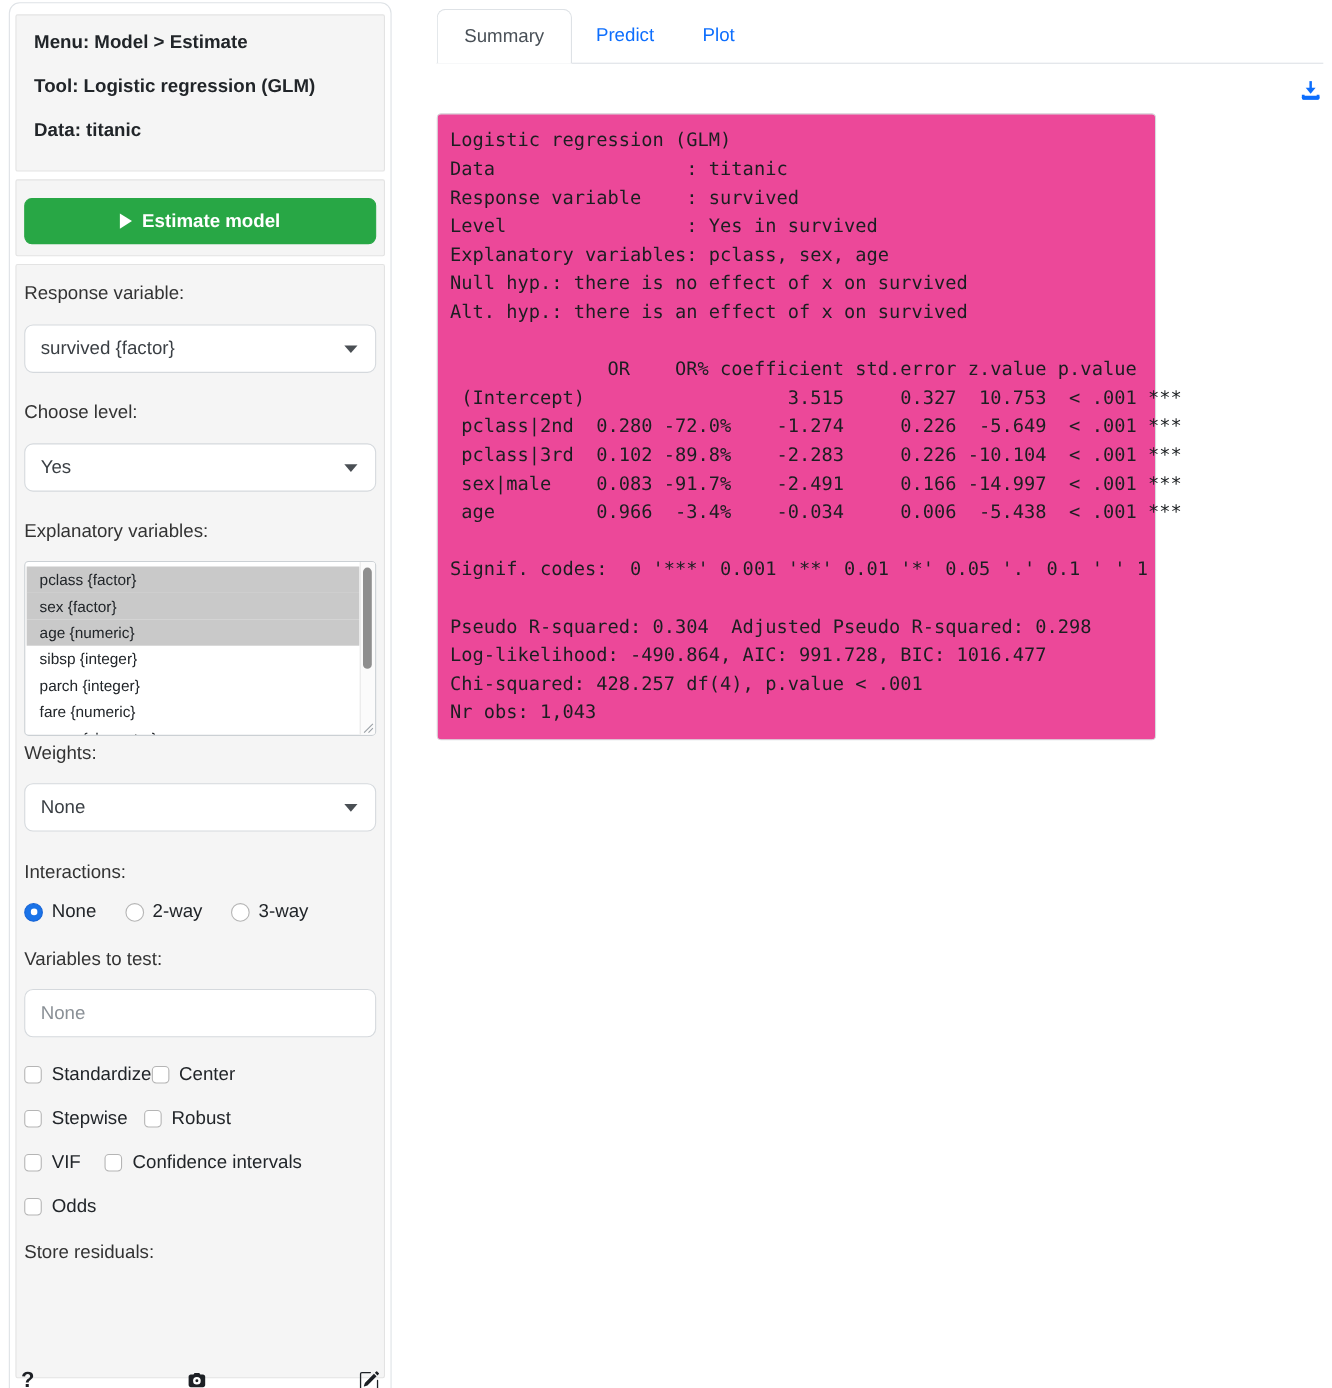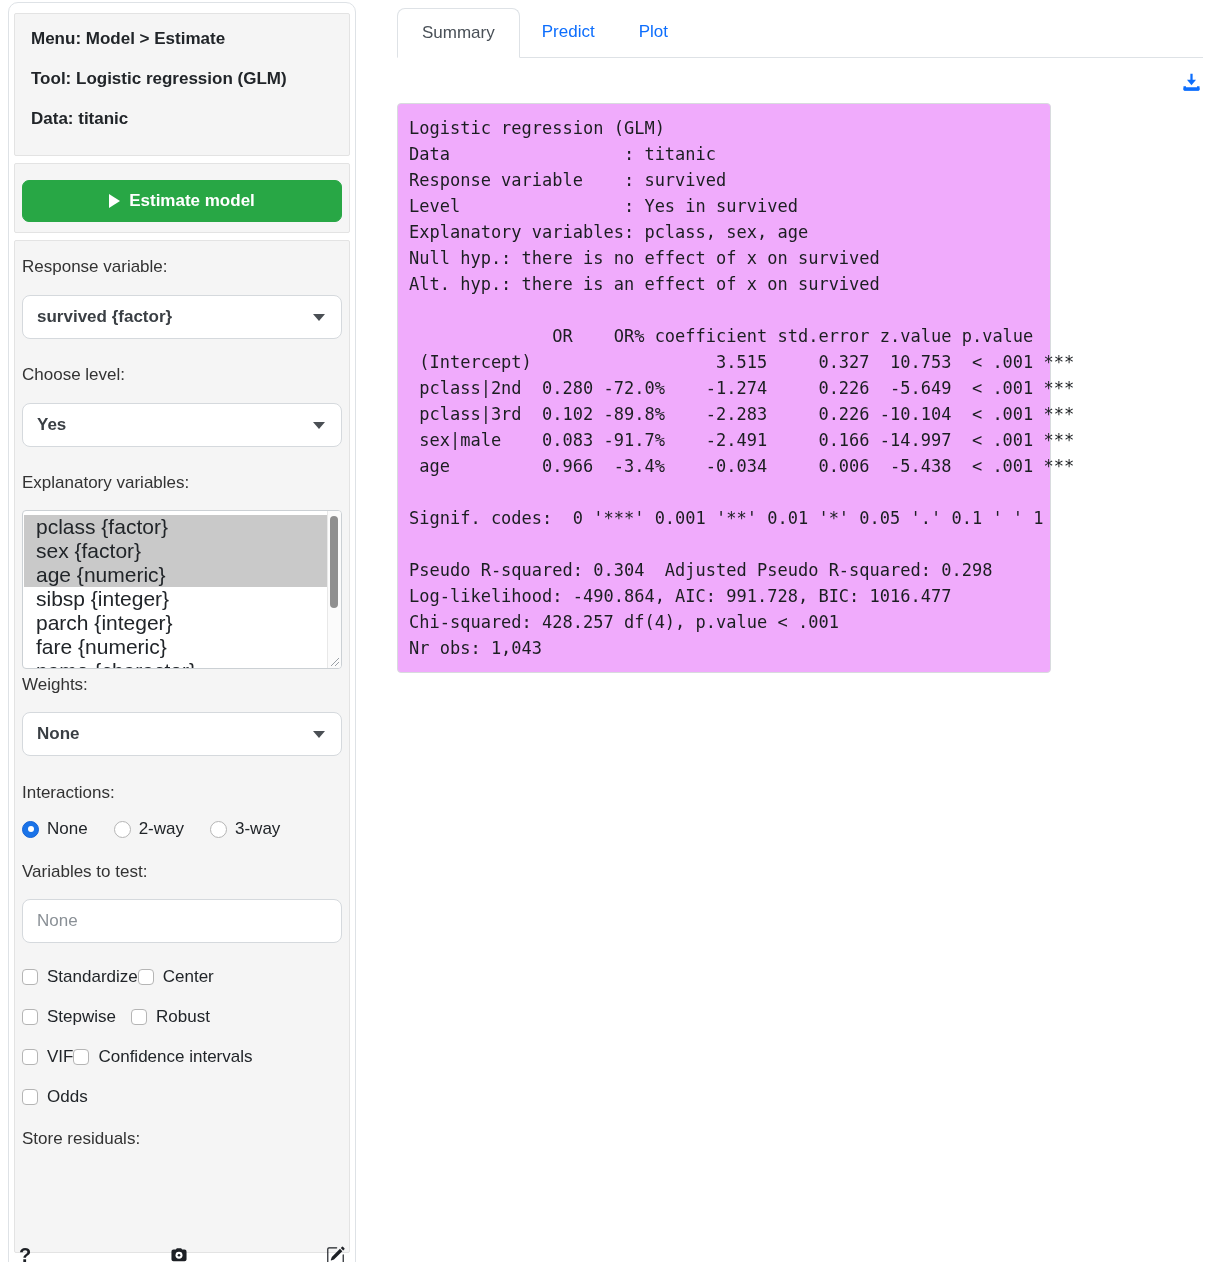--- a/index.html
+++ b/index.html
@@ -25,48 +25,48 @@
     color:#fff;font-family:inherit;font-size:17px;font-weight:bold;
     display:flex;align-items:center;justify-content:center;gap:9px;cursor:pointer;
   }
   .play-tri{width:0;height:0;border-left:11px solid #fff;border-top:7px solid transparent;border-bottom:7px solid transparent;}
   .well.controls{position:relative;height:1013px;margin-bottom:0;}
   .grp{position:absolute;left:7px;right:7px;}
   .lbl{font-size:17px;color:#333;line-height:20px;}
   .select{
     height:44px;background:#fff;border:1px solid #d5d9dd;border-radius:8px;
     display:flex;align-items:center;padding:0 14px;box-sizing:border-box;
-    font-size:17px;color:#3a3f44;position:absolute;left:7px;right:7px;cursor:pointer;font-weight:bold;
+    font-size:17px;color:#3a3f44;position:absolute;left:7px;right:7px;cursor:pointer;
   }
   .caret{
     position:absolute;right:16px;top:50%;margin-top:-3px;width:0;height:0;
     border-left:6px solid transparent;border-right:6px solid transparent;border-top:7px solid #4a4f54;
   }
   
   .listbox{
     position:absolute;left:7px;right:7px;top:269px;height:159px;background:#fff;
     border:1px solid #cbd0d4;border-radius:4px;box-sizing:border-box;overflow:hidden;
   }
   .lb-items{position:absolute;left:1px;right:14px;top:0;bottom:0;padding-top:4px;overflow:hidden;}
-  .lb-item{height:24px;line-height:24px;font-size:21px;color:#212529;padding-left:12px;white-space:nowrap;}
+  .lb-item{height:24px;line-height:24px;font-size:14px;color:#212529;padding-left:12px;white-space:nowrap;}
   .lb-item.selected{background:#c9c9c9;}
   .lb-scroll{position:absolute;top:0;right:0;bottom:0;width:13px;background:#fbfbfb;border-left:1px solid #e8e8e8;}
   .lb-thumb{position:absolute;top:5px;left:2px;width:8px;height:92px;border-radius:4px;background:#8f8f8f;}
   .lb-resize{position:absolute;right:1px;bottom:1px;z-index:3;}
   
   .radio-row{position:absolute;left:7px;right:7px;display:flex;gap:26px;align-items:center;}
   .radio-opt,.cb-opt{display:flex;align-items:center;cursor:pointer;}
   .opt-label{font-size:17px;color:#212529;}
   .radio{width:17px;height:17px;border-radius:50%;border:1.5px solid #b5b5b5;background:#fff;box-sizing:border-box;margin-right:8px;position:relative;flex:none;}
   .radio.sel{border-color:#1563d6;background:#1a73e8;}
   .radio.sel::after{content:"";position:absolute;left:50%;top:50%;transform:translate(-50%,-50%);width:6px;height:6px;border-radius:50%;background:#fff;}
   .cb{width:16px;height:16px;border:1.5px solid #b5b5b5;border-radius:4px;background:#fff;box-sizing:border-box;margin-right:9px;flex:none;}
   .cb-rows{position:absolute;left:7px;right:7px;top:724px;}
   .cb-row{display:flex;align-items:center;margin-bottom:16px;height:24px;}
-  .cb-row:nth-child(1){}.cb-row:nth-child(2){gap:15px}.cb-row:nth-child(3){}
+  .cb-row:nth-child(1){}.cb-row:nth-child(2){gap:15px}.cb-row:nth-child(3){gap:22px}
   
   .vtt{
     position:absolute;left:7px;right:7px;top:658px;height:44px;background:#fff;
     border:1px solid #d5d9dd;border-radius:8px;box-sizing:border-box;
     display:flex;align-items:center;padding:0 14px;font-size:17px;color:#8a9096;cursor:text;
   }
   
   .store-row{position:absolute;left:7px;right:7px;top:925px;height:44px;display:flex;}
   .store-input{
     flex:1;min-width:0;height:44px;box-sizing:border-box;border:1px solid #d5d9dd;border-right:1px solid #d5d9dd;
@@ -90,21 +90,21 @@
   .main{position:absolute;left:397px;top:0;width:806px;}
   .tab-bar{position:absolute;top:8px;left:0;width:806px;height:49px;border-bottom:1px solid #dee2e6;display:flex;box-sizing:content-box;}
   .tab{padding:14px 22px 0 22px;font-size:17px;color:#0d6efd;box-sizing:border-box;height:49px;cursor:pointer;}
   .tab.active{
     background:#fff;border:1px solid #dee2e6;border-bottom:1px solid #fff;border-radius:8px 8px 0 0;
     color:#495057;height:50px;padding:14px 24px 0 24px;position:relative;top:0;margin-bottom:-1px;cursor:default;
   }
   .download{position:absolute;top:72px;right:1px;cursor:pointer;}
   pre.summary{
     position:absolute;top:103px;left:0;width:654px;box-sizing:border-box;margin:0;
-    background:#f0abfc;border:1px solid #d8dbde;border-radius:4px;padding:11px 11px;
+    background:#ec4899;border:1px solid #d8dbde;border-radius:4px;padding:11px 11px;
     font-family:"DejaVu Sans Mono", monospace;font-size:17px;line-height:26px;color:#1b1e21;
   }
 </style>
 </head>
 <body>
 
 <div class="sidebar">
 
   <div class="well info">
     <div class="info-line">Menu: Model &gt; Estimate</div>

